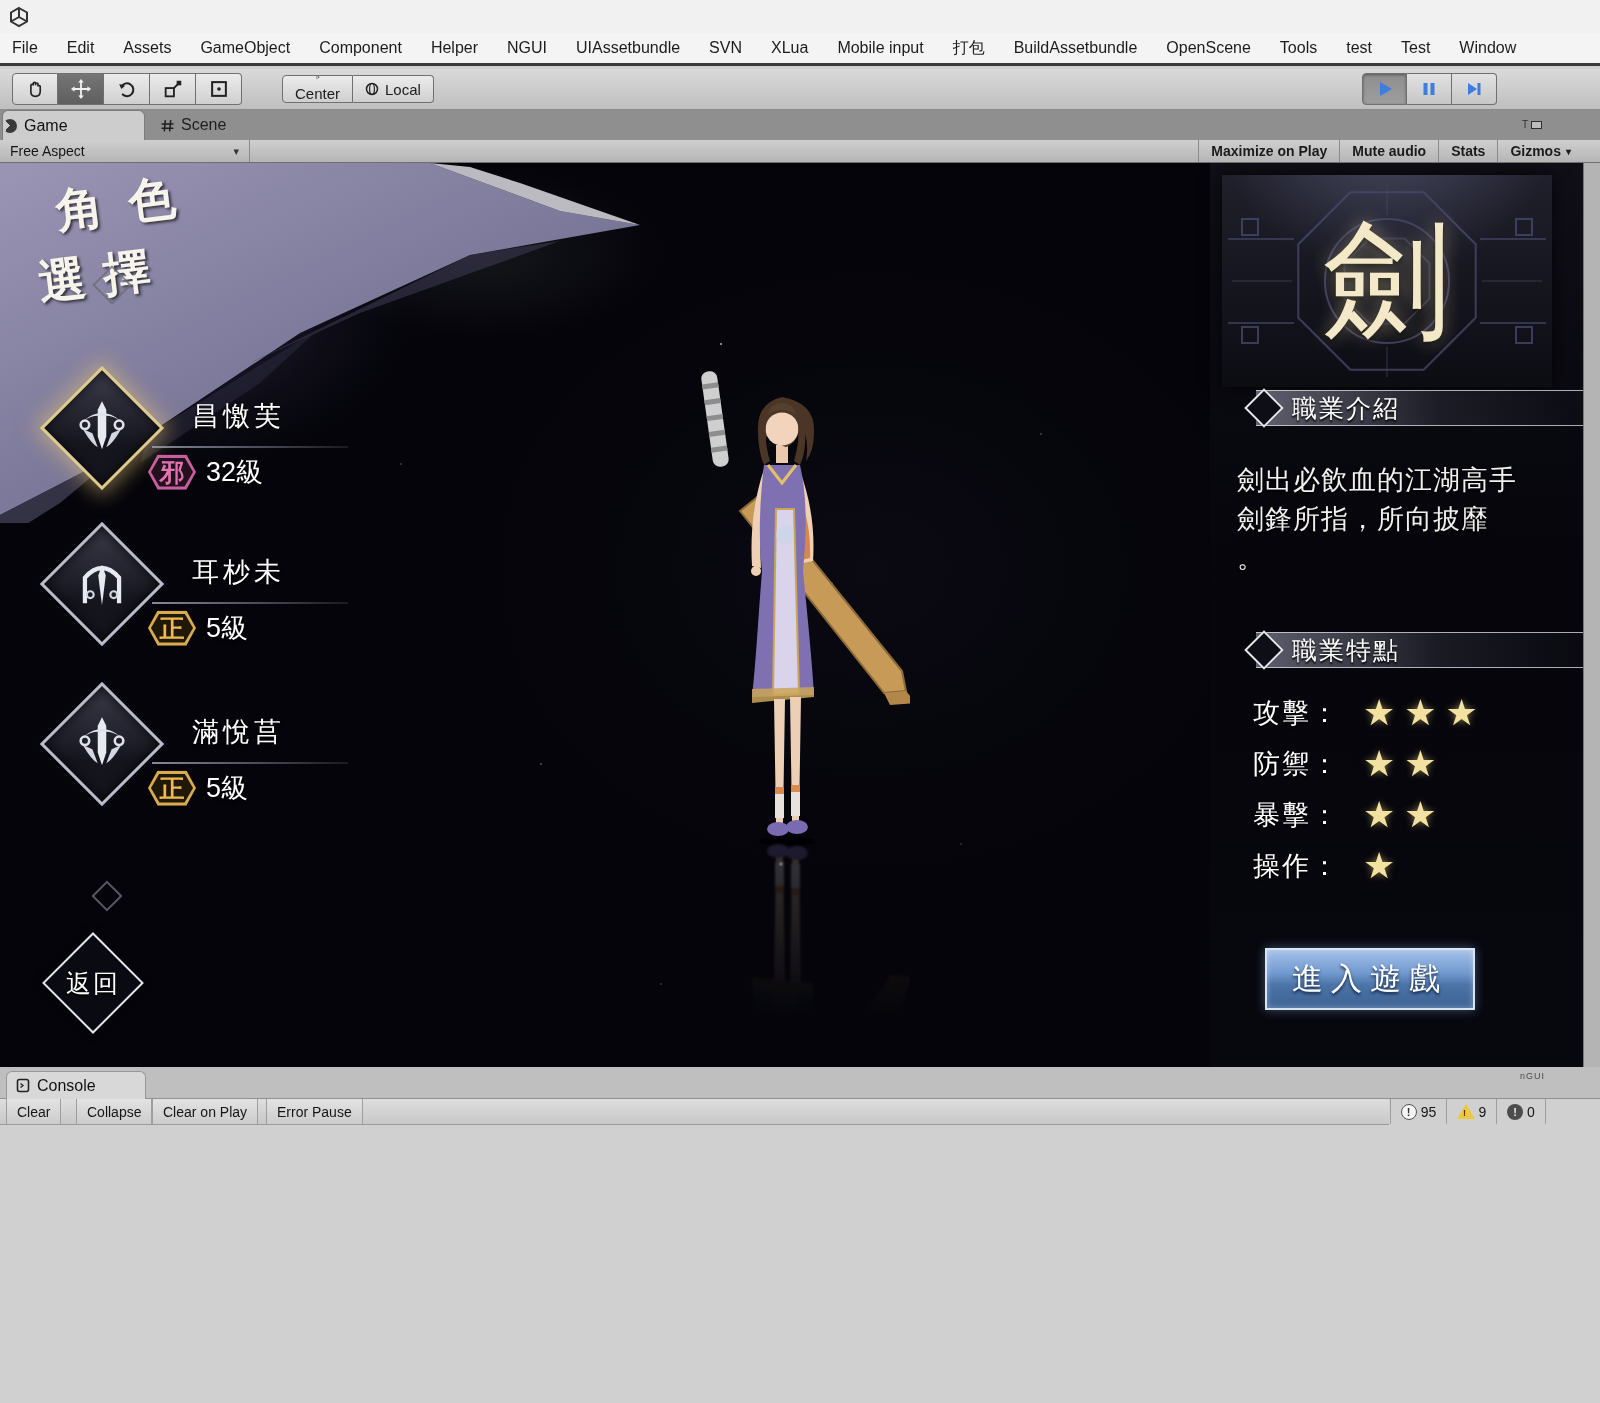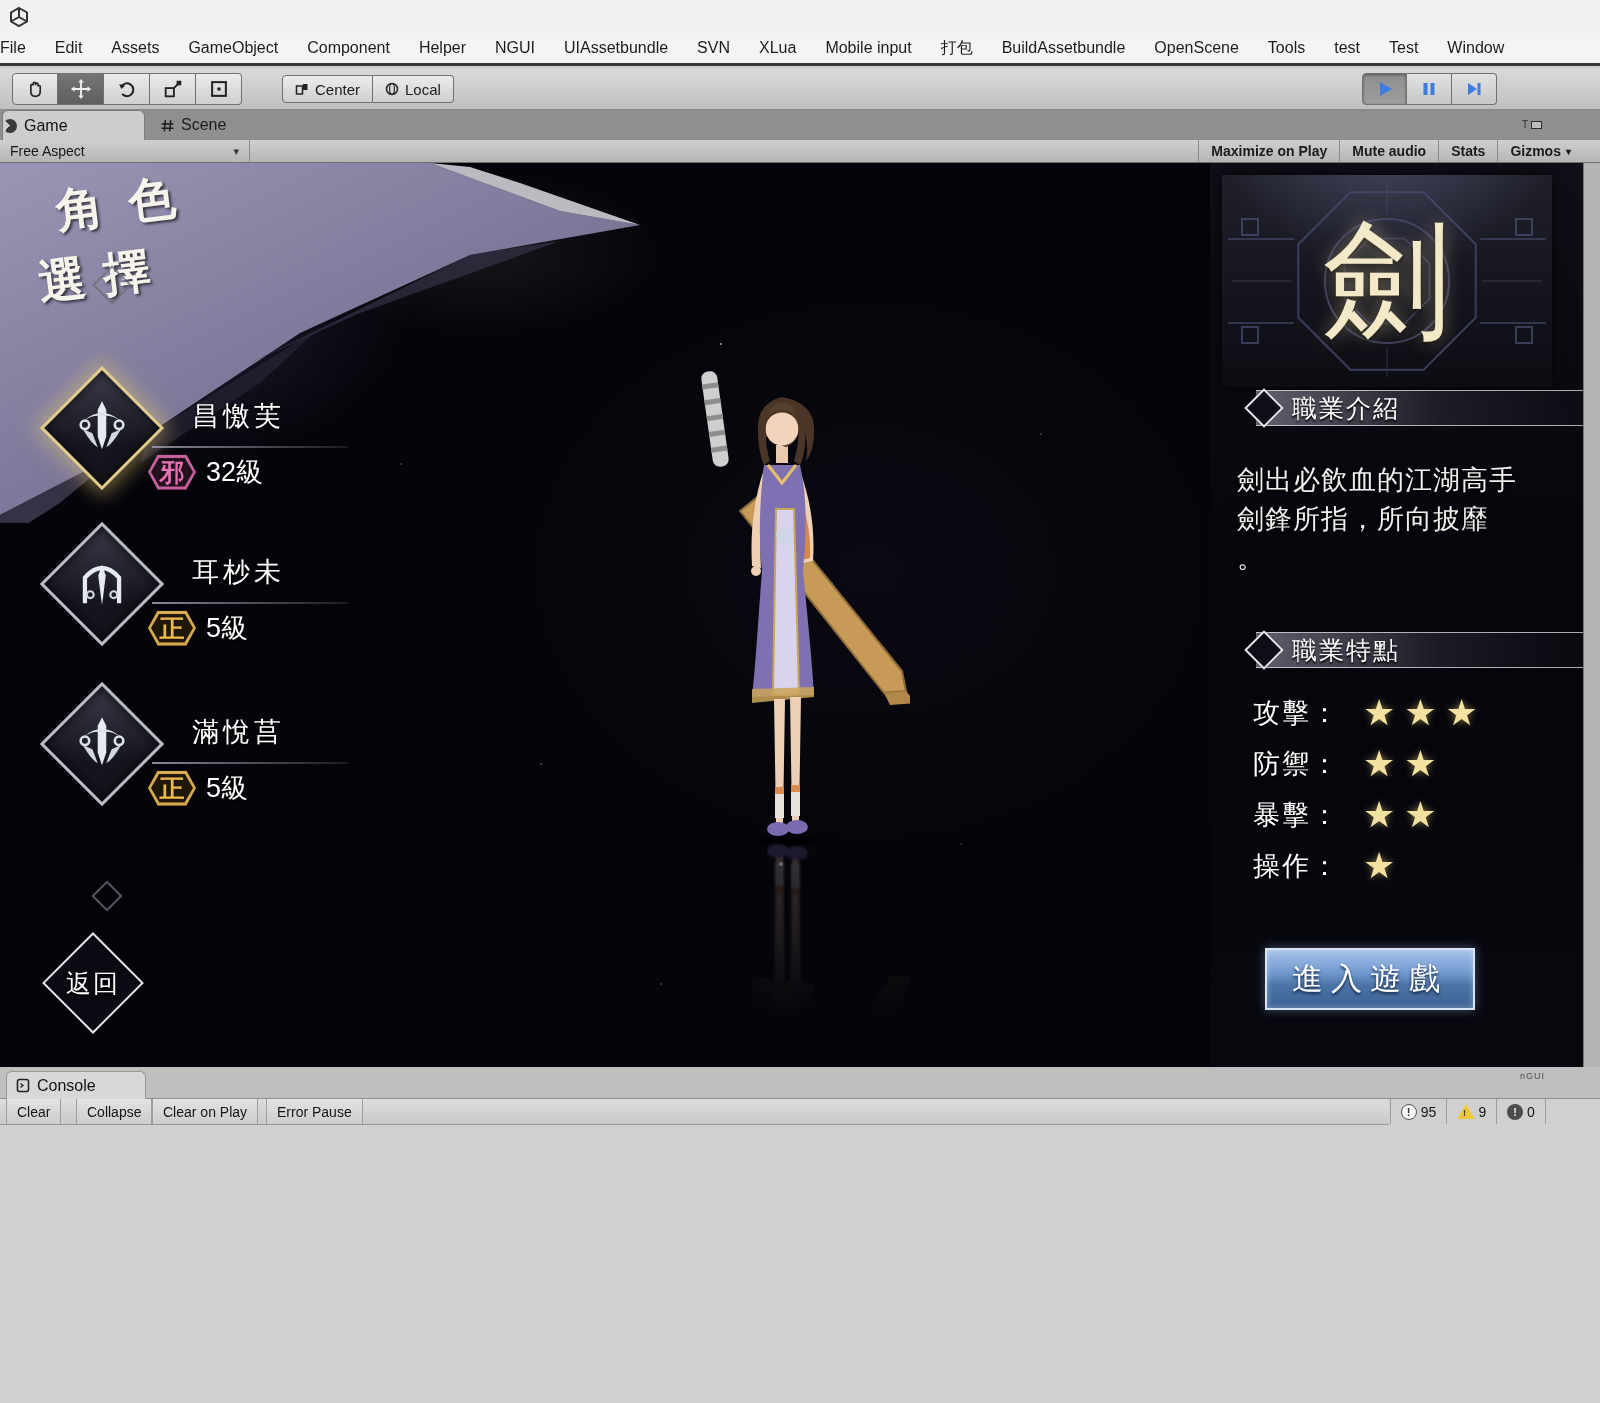--- a/index.html
+++ b/index.html
@@ -7,38 +7,38 @@
   .screen{position:relative;width:1600px;height:1403px;overflow:hidden;
     font-family:"Liberation Sans",sans-serif;background:#d0d0d0;}
 
   
   .titlebar{position:absolute;left:0;top:0;width:1600px;height:33px;background:#f1f1f1;
     display:flex;align-items:center;color:#2e2e2e;font-size:16px;}
   .titlebar .logo{margin:0 10px 0 8px;display:inline-flex;}
   
   .menubar{position:absolute;left:0;top:33px;width:1600px;height:33px;background:#f4f4f4;
     border-bottom:3px solid #3a3a3a;display:flex;align-items:center;gap:29px;
-    font-size:16px;color:#1c1c1c;white-space:nowrap;overflow:hidden;}
+    padding-left:12px;font-size:16px;color:#1c1c1c;white-space:nowrap;overflow:hidden;}
   .menubar span{cursor:default;}
 
   
   .toolbar{position:absolute;left:0;top:69px;width:1600px;height:41px;
     background:linear-gradient(#dadada,#bfbfbf);border-bottom:1px solid #8a8a8a;}
   .toolgroup{position:absolute;left:12px;top:4px;height:32px;display:flex;}
   .toolbtn{width:46px;height:32px;background:linear-gradient(#ececec,#cwhite);
     background:linear-gradient(#ececec,#cfcfcf);border:1px solid #707070;border-left:none;
     display:flex;align-items:center;justify-content:center;}
   .toolbtn:first-child{border-left:1px solid #707070;border-radius:4px 0 0 4px;}
   .toolbtn:last-child{border-radius:0 4px 4px 0;}
   .toolbtn.sel{background:linear-gradient(#757575,#5f5f5f);}
   .pivotgroup{position:absolute;left:282px;top:6px;height:28px;display:flex;}
   .pivotbtn{height:28px;padding:0 12px;background:linear-gradient(#ececec,#cfcfcf);
     border:1px solid #707070;border-left:none;display:flex;align-items:center;gap:6px;
     font-size:15px;color:#1c1c1c;}
-  .pivotbtn:first-child{border-left:1px solid #707070;border-radius:4px 0 0 4px;}
+  .pivotbtn:first-child{border-left:1px solid #707070;border-radius:4px 0 0 4px;flex-direction:column;}
   .pivotbtn:last-child{border-radius:0 4px 4px 0;}
   .playgroup{position:absolute;left:1362px;top:4px;height:32px;display:flex;}
   .playbtn{width:45px;height:32px;background:linear-gradient(#e2e2e2,#c6c6c6);
     border:1px solid #707070;border-left:none;display:flex;align-items:center;justify-content:center;}
   .playbtn:first-child{border-left:1px solid #707070;border-radius:4px 0 0 4px;}
   .playbtn:last-child{border-radius:0 4px 4px 0;}
   .playbtn.pressed{background:linear-gradient(#8e8e8e,#9d9d9d);box-shadow:inset 0 1px 3px rgba(0,0,0,.4);}
 
   
   .tabrow{position:absolute;left:0;top:110px;width:1600px;height:30px;background:#8f8f8f;}

